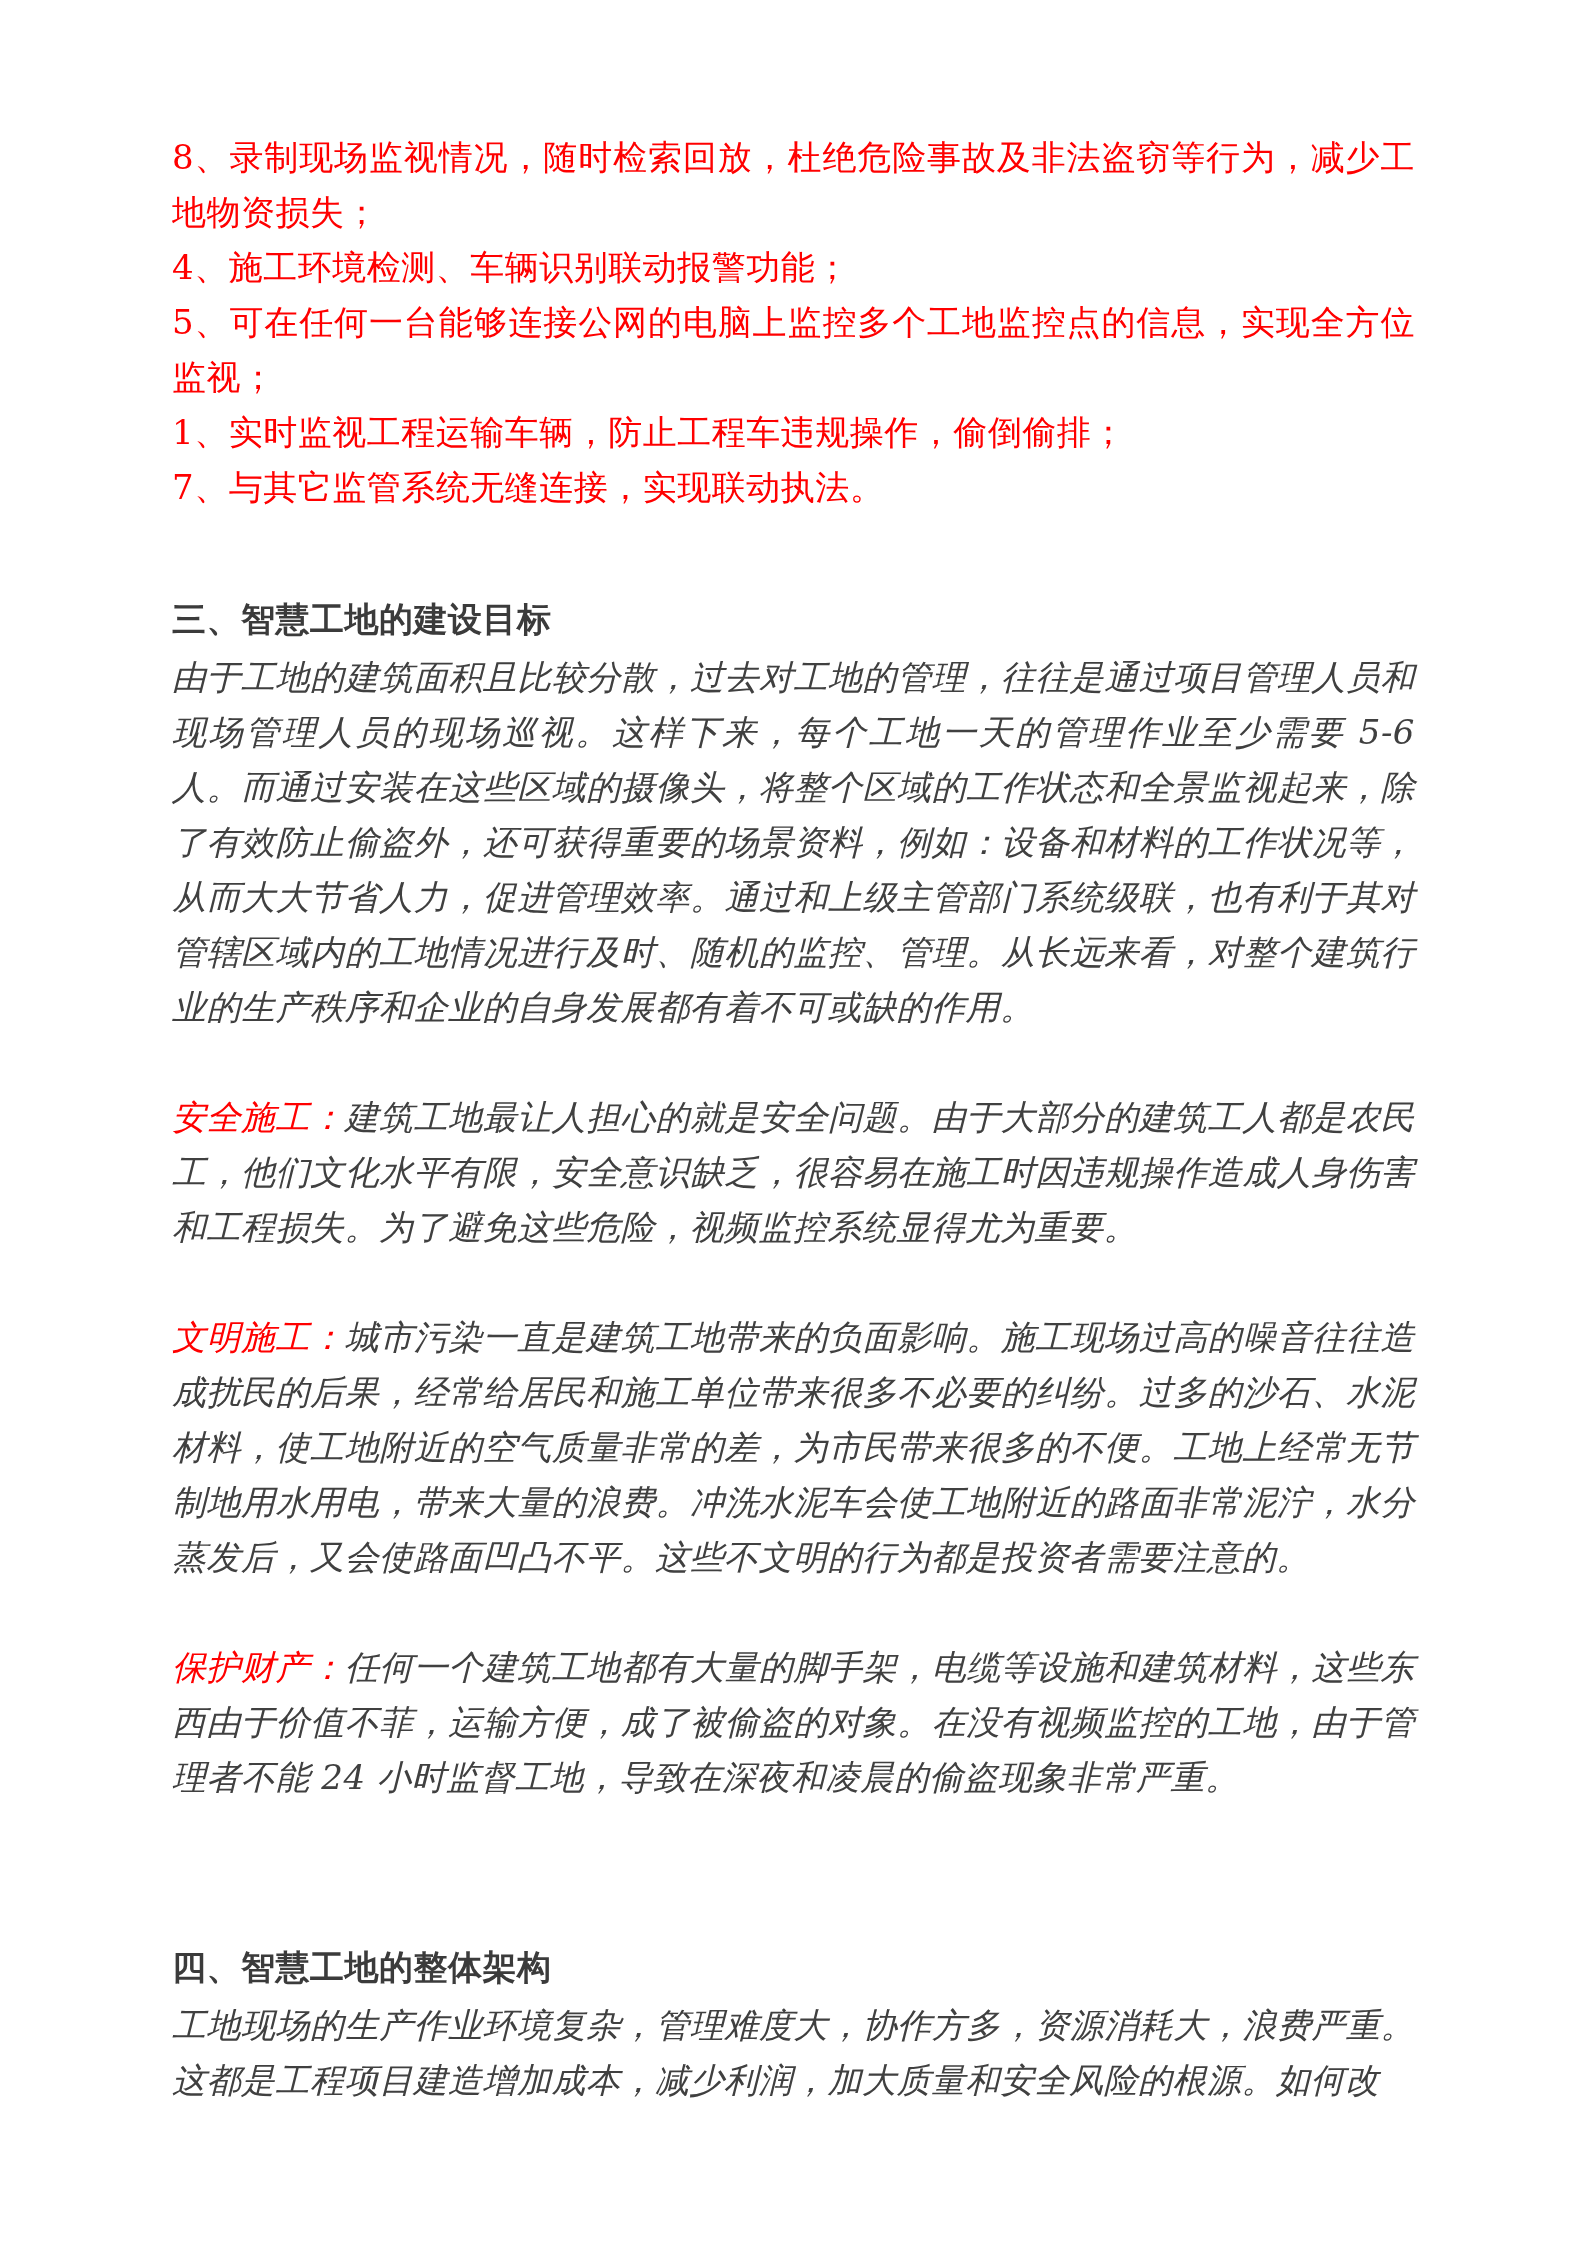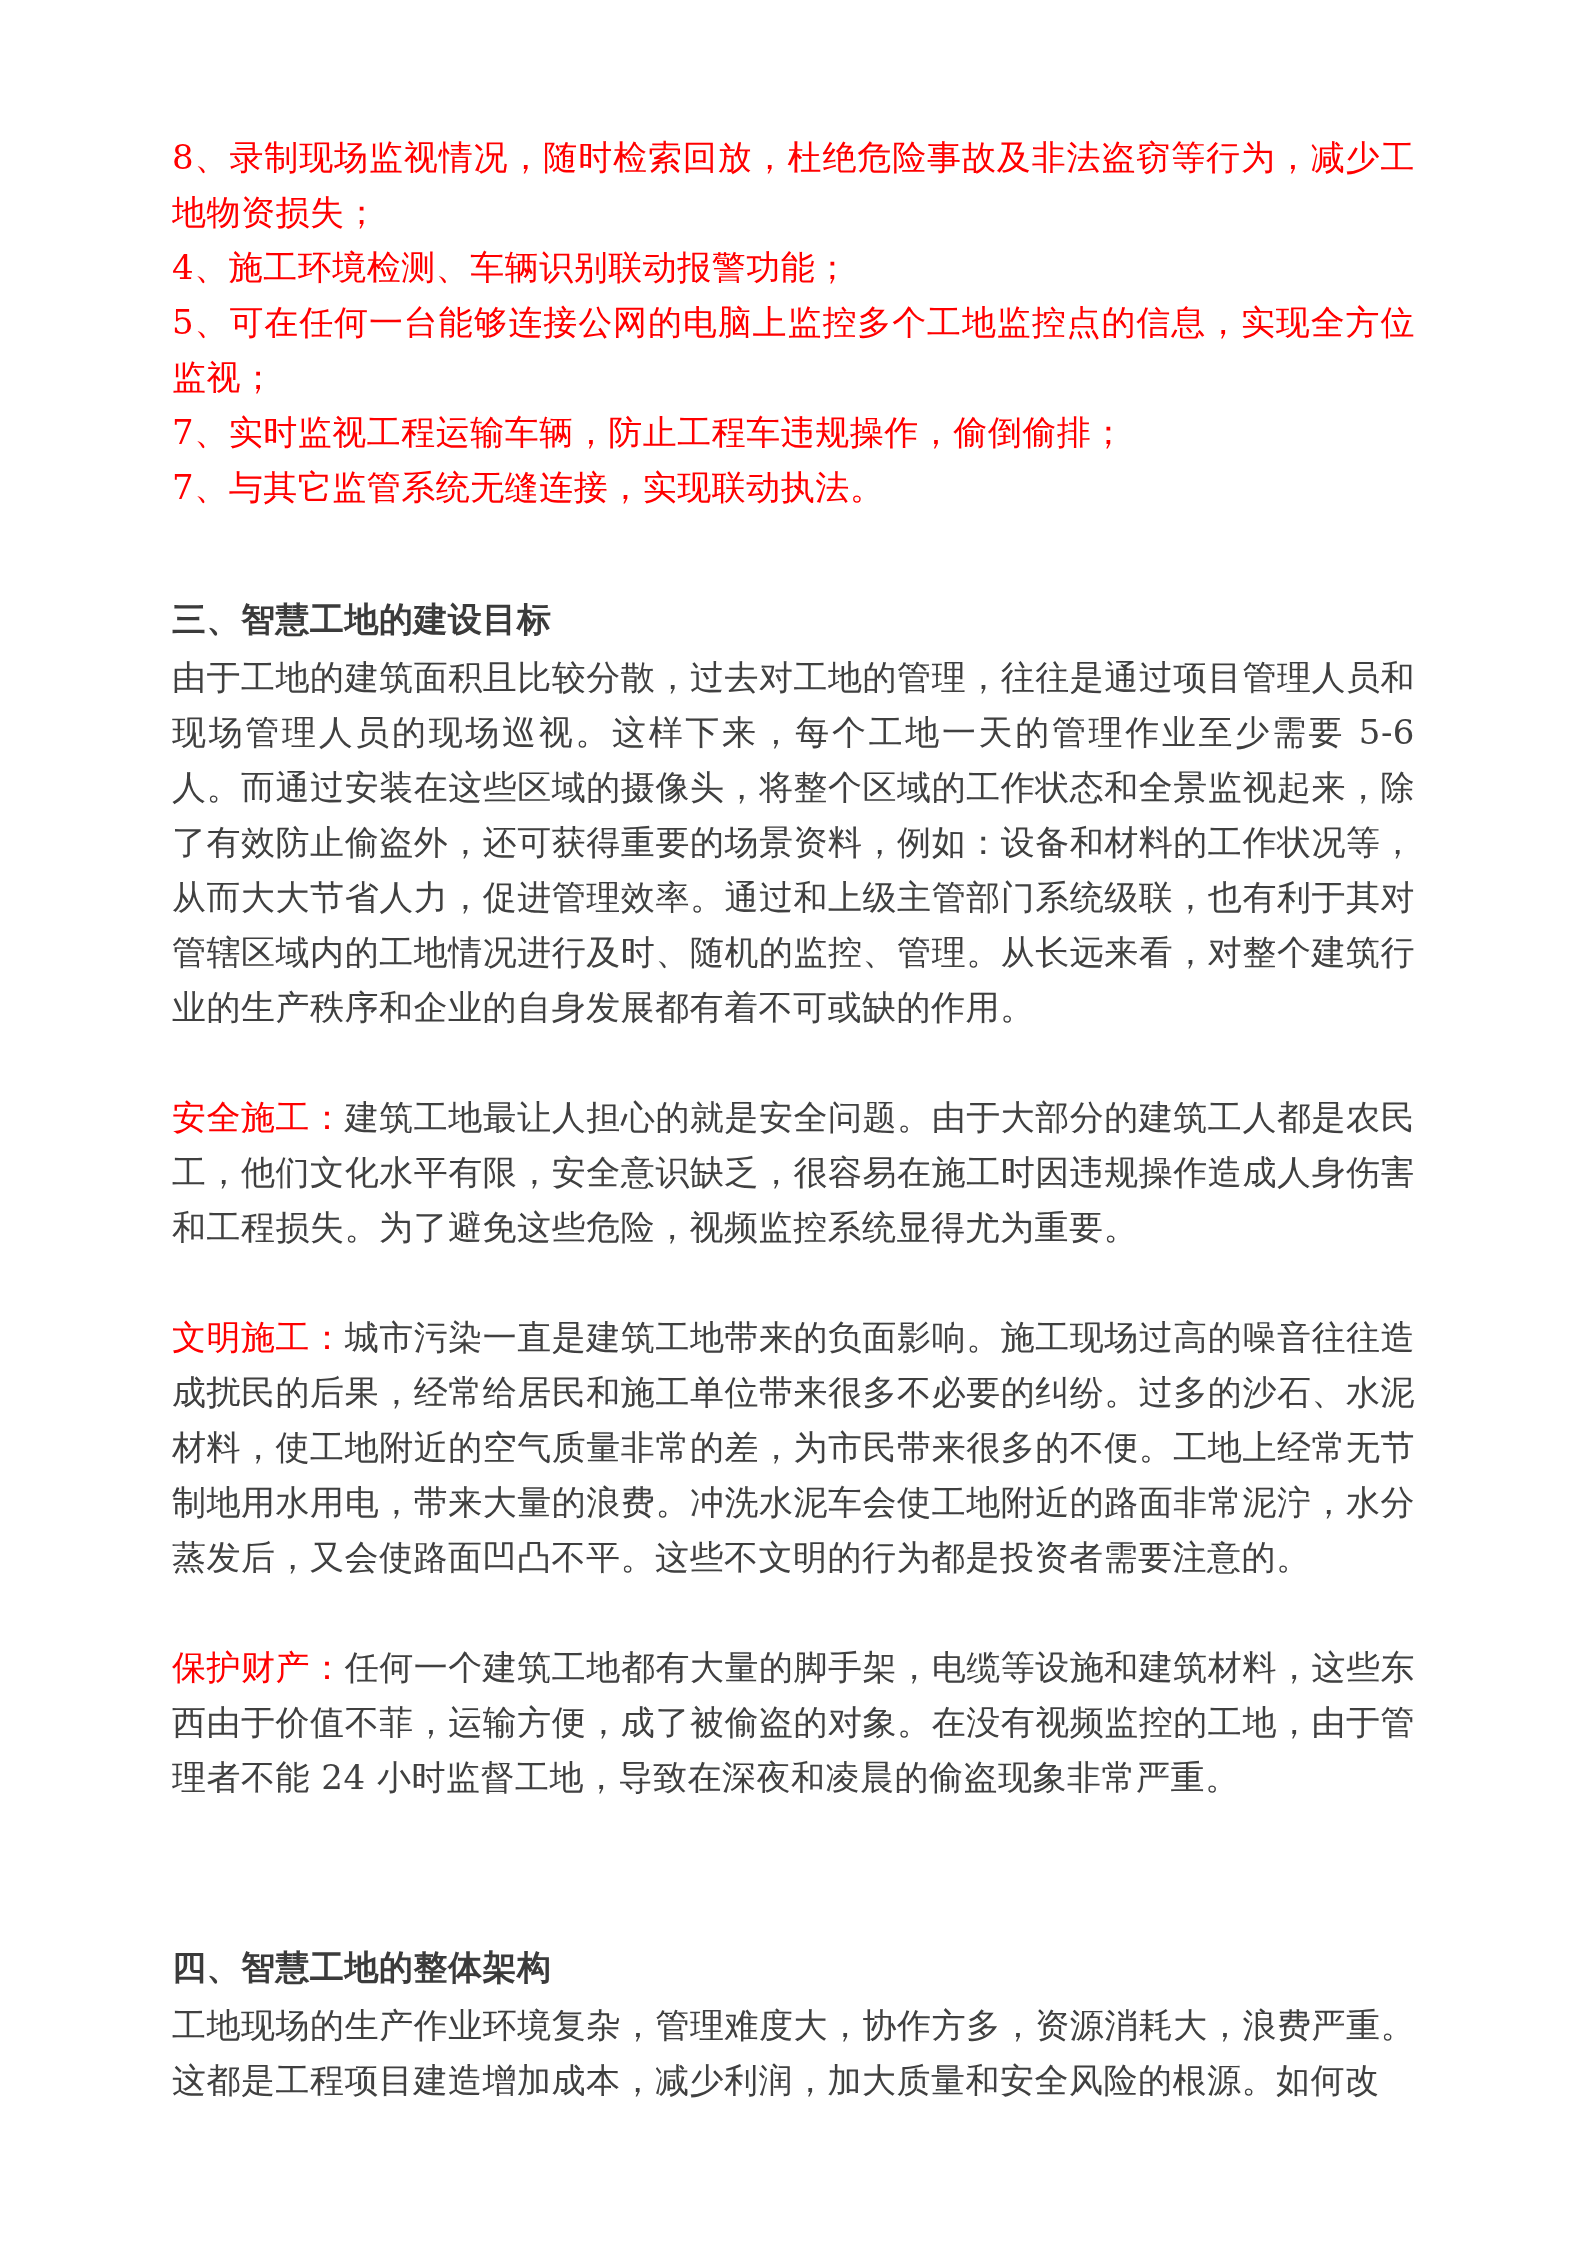--- a/index.html
+++ b/index.html
@@ -32,37 +32,38 @@
     font-weight: bold;
     color: #3b3b3b;
     margin-top: 80px;
     text-align: left;
   }
   .heading.big-gap {
     margin-top: 138px;
   }
   .para {
     margin-top: 0;
+    font-style: italic;
   }
   .para.gap {
     margin-top: 55px;
   }
   .label {
     color: #ff0000;
   }
 </style>
 </head>
 <body>
 
 <div class="page">
 
   <p class="red-item">8、录制现场监视情况，随时检索回放，杜绝危险事故及非法盗窃等行为，减少工地物资损失；</p>
   <p class="red-item">4、施工环境检测、车辆识别联动报警功能；</p>
   <p class="red-item">5、可在任何一台能够连接公网的电脑上监控多个工地监控点的信息，实现全方位监视；</p>
-  <p class="red-item">7、实时监视工程运输车辆，防止工程车违规操作，偷倒偷排；</p>
+  <p class="red-item">1、实时监视工程运输车辆，防止工程车违规操作，偷倒偷排；</p>
   <p class="red-item">7、与其它监管系统无缝连接，实现联动执法。</p>
 
   <p class="heading">三、智慧工地的建设目标</p>
   <p class="para">由于工地的建筑面积且比较分散，过去对工地的管理，往往是通过项目管理人员和现场管理人员的现场巡视。这样下来，每个工地一天的管理作业至少需要 5-6 人。而通过安装在这些区域的摄像头，将整个区域的工作状态和全景监视起来，除了有效防止偷盗外，还可获得重要的场景资料，例如：设备和材料的工作状况等，从而大大节省人力，促进管理效率。通过和上级主管部门系统级联，也有利于其对管辖区域内的工地情况进行及时、随机的监控、管理。从长远来看，对整个建筑行业的生产秩序和企业的自身发展都有着不可或缺的作用。</p>
 
   <p class="para gap">
     <span class="label">安全施工：</span><span>建筑工地最让人担心的就是安全问题。由于大部分的建筑工人都是农民工，他们文化水平有限，安全意识缺乏，很容易在施工时因违规操作造成人身伤害和工程损失。为了避免这些危险，视频监控系统显得尤为重要。</span>
   </p>
 
   <p class="para gap">

